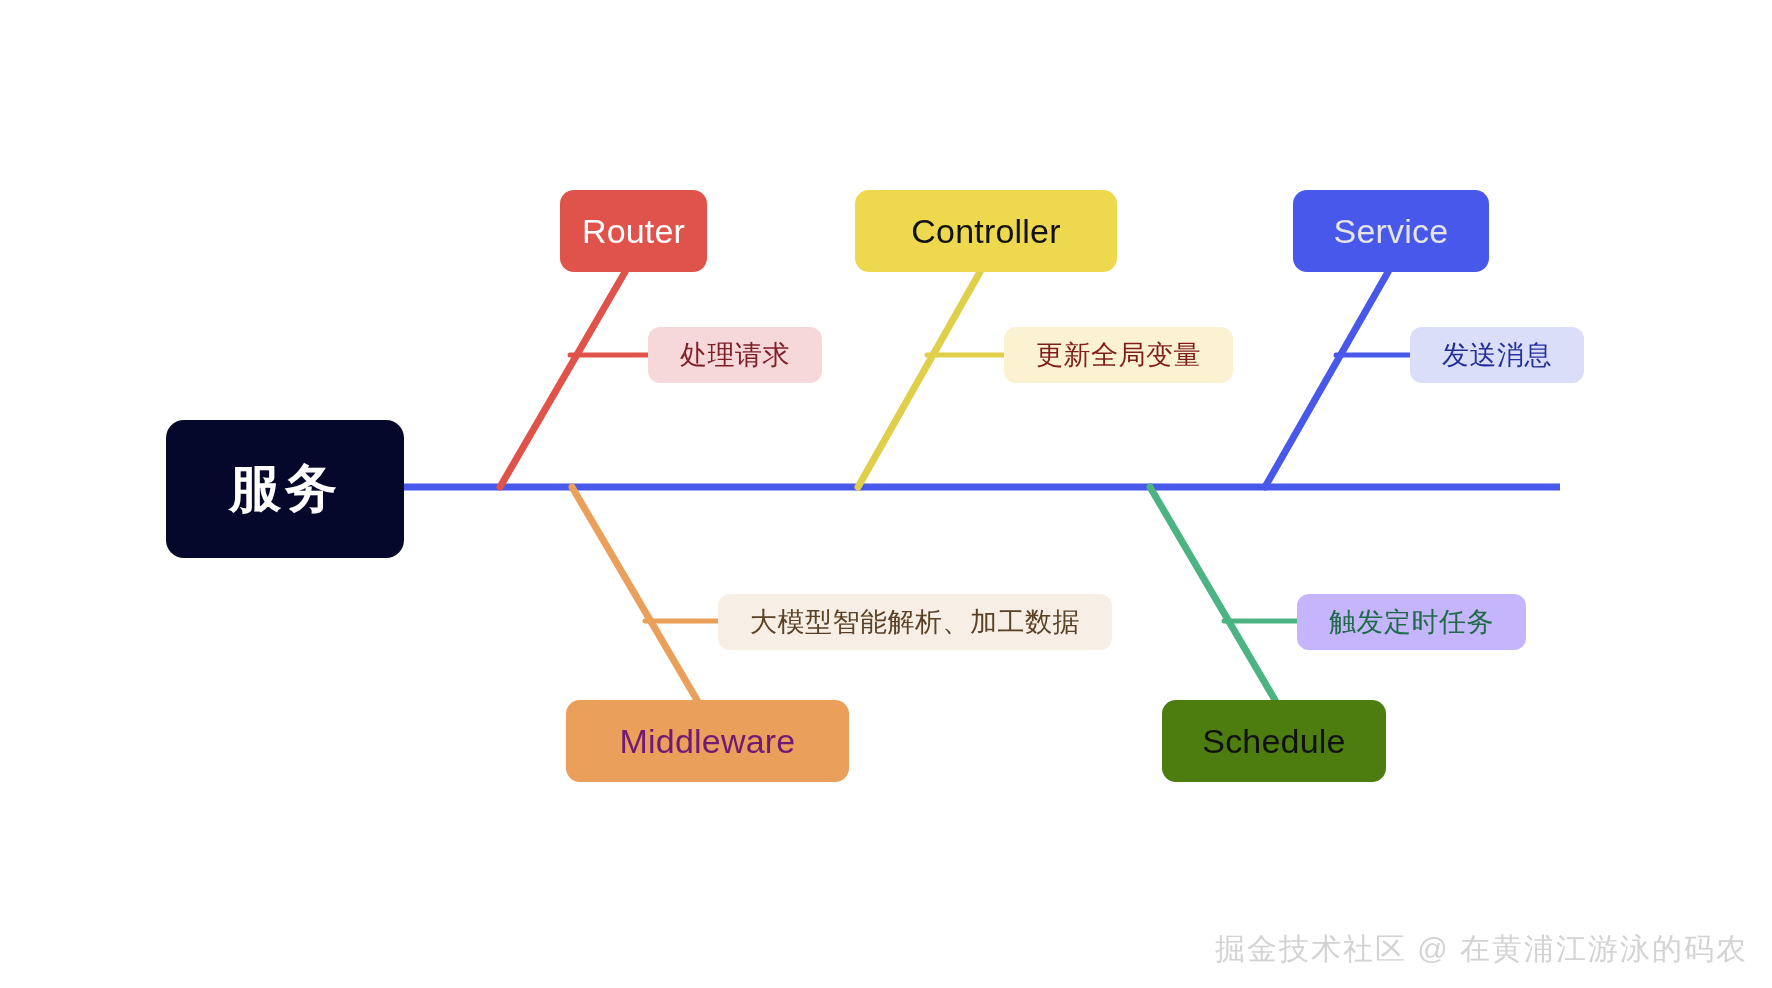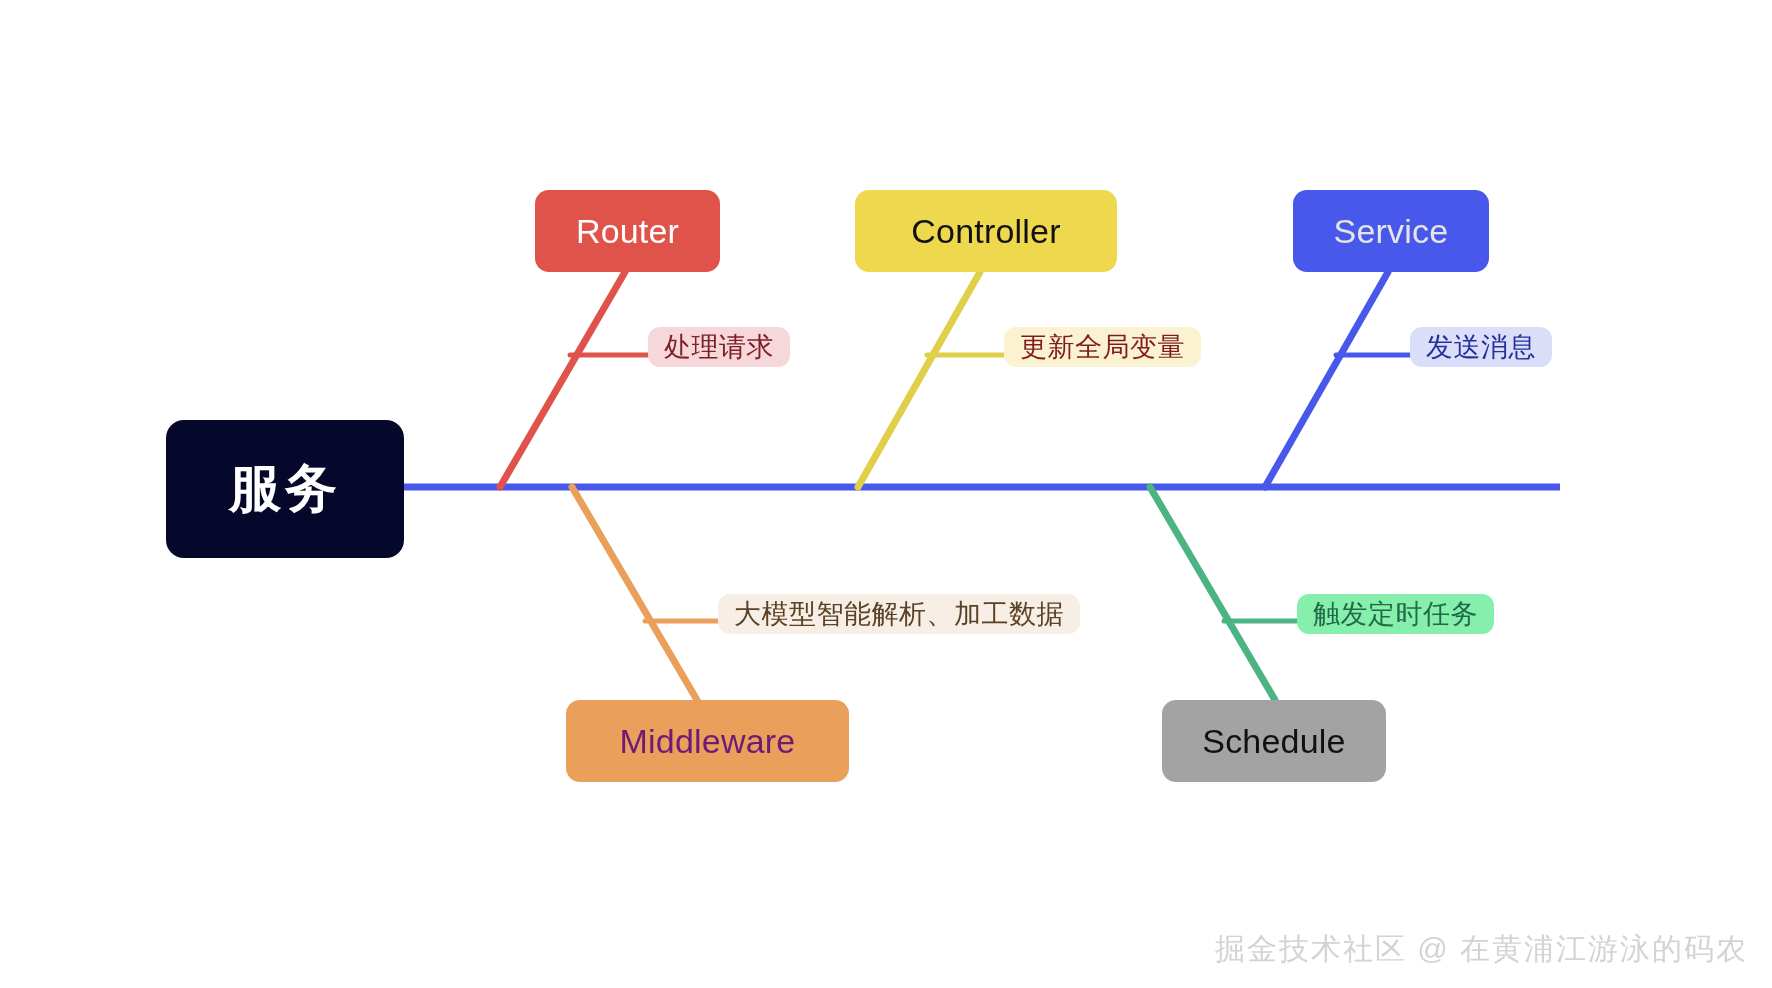--- a/index.html
+++ b/index.html
@@ -60,22 +60,22 @@
 
   
   .cat {
     height: 82px;
     padding: 0 26px;
     font-size: 34px;
     font-weight: 500;
   }
 
   .cat-router {
-    left: 535px;  top: 190px;
-    width: 185px;
+    left: 560px;  top: 190px;
+    width: 147px;
     background: #e0534a;
     color: #ffffff;
   }
   .cat-controller {
     left: 855px;  top: 190px;
     width: 262px;
     background: #eed94e;
     color: #111111;
   }
   .cat-service {
@@ -86,32 +86,32 @@
   }
   .cat-middleware {
     left: 566px;  top: 700px;
     width: 283px;
     background: #eaa05b;
     color: #701a75;
   }
   .cat-schedule {
     left: 1162px; top: 700px;
     width: 224px;
-    background: #a3a3a3;
+    background: #4d7c0f;
     color: #111111;
   }
 
   
   .pill {
     position: absolute;
     display: flex;
     align-items: center;
     box-sizing: border-box;
-    height: 40px;
-    padding: 0 16px;
+    height: 56px;
+    padding: 0 32px;
     border-radius: 12px;
     font-size: 27px;
     white-space: nowrap;
     letter-spacing: 0.5px;
   }
   .pill-router {
     left: 648px;  top: 327px;
     background: #f6d7da;
     color: #7d2127;
   }
@@ -126,21 +126,21 @@
     color: #22309c;
     font-family: Liberation Serif, serif;
   }
   .pill-middleware {
     left: 718px;  top: 594px;
     background: #f7efe5;
     color: #5b4126;
   }
   .pill-schedule {
     left: 1297px; top: 594px;
-    background: #86efac;
+    background: #c4b5fd;
     color: #1f6b47;
     align-items: center;
   }
 
   
   .watermark {
     position: absolute;
     right: 24px;
     bottom: 18px;
     font-size: 30px;

